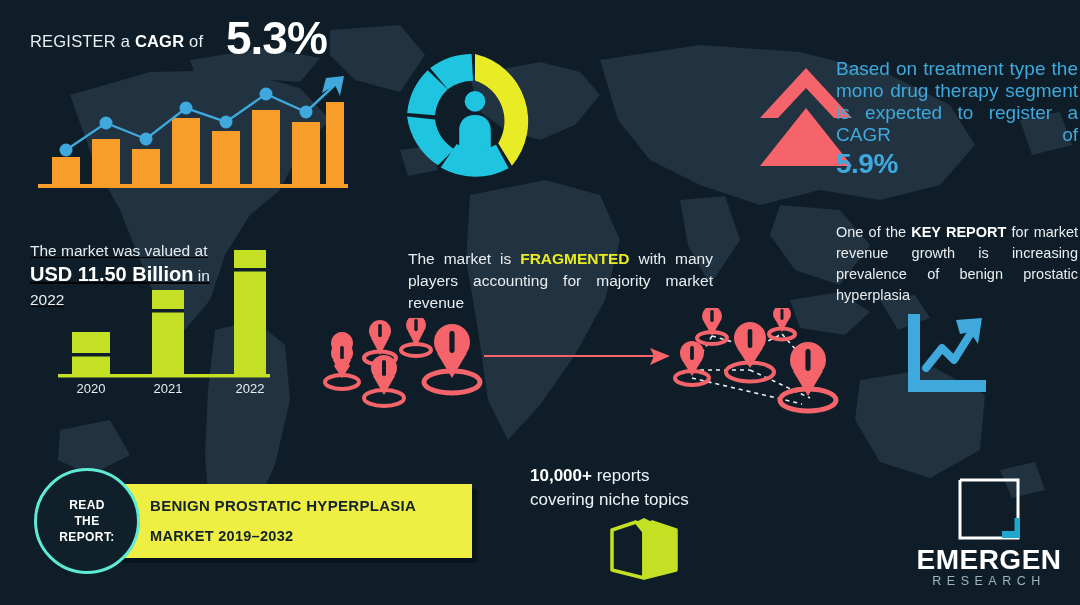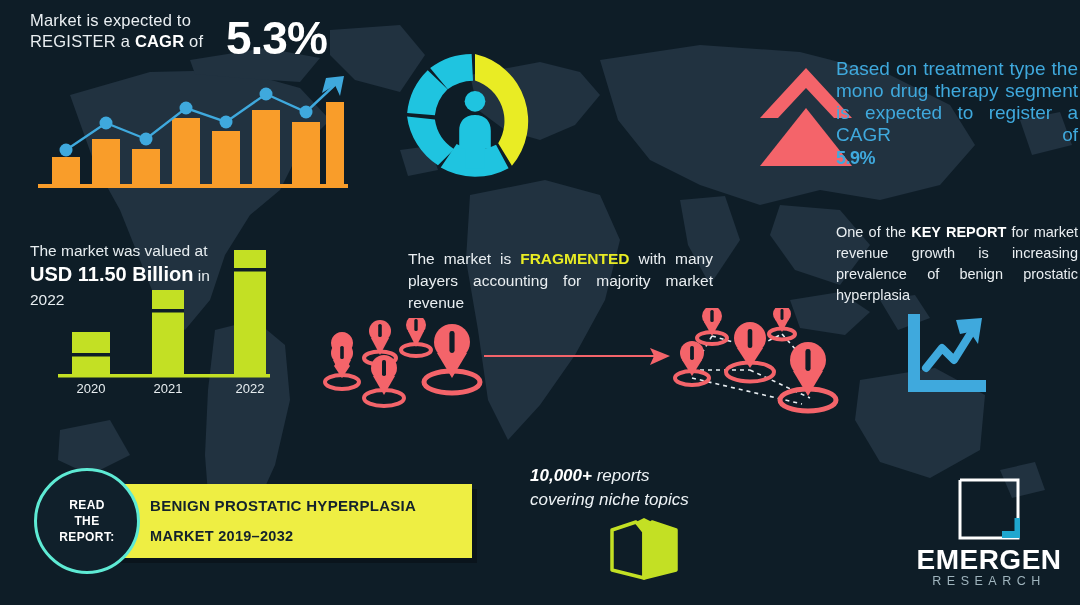--- a/index.html
+++ b/index.html
@@ -49,24 +49,24 @@
   #naValue { font-size: 35px; font-weight: 700; color:#ffffff; line-height: 40px; letter-spacing:-.5px;}
   #naText  { margin-top: 4px; font-size: 15.5px; line-height: 21px; color:#e3eaee; }
 
   
   #triWrap { position: absolute; left: 756px; top: 62px; width: 100px; height: 110px; }
   #trtBlock { position: absolute; left: 836px; top: 58px; width: 242px; }
   #trtText {
     font-size: 19px; line-height: 22px; color:#3fa9dd;
     text-align: justify; text-align-last: justify;
   }
-  #trtValue { margin-top: 2px; font-size: 18px; font-weight: 700; color:#3fa9dd; letter-spacing:-.5px;}
-
-  
-  #valBlock { position: absolute; left: 30px; top: 240px; width: 230px; }
+  #trtValue { margin-top: 2px; font-size: 28px; font-weight: 700; color:#3fa9dd; letter-spacing:-.5px;}
+
+  
+  #valBlock { position: absolute; left: 30px; top: 240px; width: 230px; text-decoration: underline; }
   #valLine1 { font-size: 15.5px; line-height: 21px; color:#e7edf0; }
   #valLine2 { font-size: 20px; font-weight: 700; color:#ffffff; line-height: 27px; }
   #valLine2 span.reg { font-size:15.5px; font-weight:400; color:#e7edf0;}
   #valLine3 { font-size: 15.5px; line-height: 21px; color:#e7edf0; }
   #valChart { position: absolute; left: 58px; top: 240px; width: 240px; height: 160px; }
 
   
   #fragBlock { position: absolute; left: 408px; top: 248px; width: 305px; }
   #fragText {
     font-size: 15.5px; line-height: 22px; color:#e9eef1;
@@ -102,21 +102,21 @@
     width: 106px; height: 106px; border-radius: 50%;
     background: #10202b; border: 3px solid #5eead4;
     display: flex; align-items: center; justify-content: center;
   }
   #readText {
     text-align:center; font-size:12px; font-weight:700; line-height:16px;
     color:#ffffff; letter-spacing:.4px;
   }
 
   
-  #repBlock { position: absolute; left: 530px; top: 464px; width: 230px; font-style: italic; }
+  #repBlock { position: absolute; left: 530px; top: 464px; width: 230px; }
   #repL1 { font-size:17px; line-height:24px; color:#eef3f6; }
   #repL1 b { font-weight:700; color:#ffffff; }
   #repL2 { font-size:17px; line-height:24px; color:#eef3f6; }
   #bookIcon { position: absolute; left: 606px; top: 518px; width: 76px; height: 64px; }
 
   
   #logo { position: absolute; left: 908px; top: 478px; width: 162px; height: 118px; }
   #logoSquare {
     position:absolute; left:50px; top:0px; width:62px; height:62px;
   }
@@ -162,21 +162,21 @@
 
         <path d="M400 150 L430 146 L438 170 L408 176 Z"></path>
         <path d="M1020 120 L1060 112 L1072 145 L1032 155 Z"></path>
         <path d="M60 430 L110 420 L130 455 L90 475 L58 460 Z"></path>
       </g>
     </svg>
   </div>
 
   <div id="cagrBlock">
     <div id="cagrText">
-      <span>Market is expected to</span><br>
+      <br>
       <span>REGISTER a </span><b>CAGR</b><span> of</span>
     </div>
     <div id="cagrValue">5.3%</div>
   </div>
 
   <div id="growthChart">
     <svg viewBox="0 0 310 118" preserveAspectRatio="none">
 
       <g>
         <rect x="14" y="83" width="28" height="27" fill="#f99d2a"></rect>

